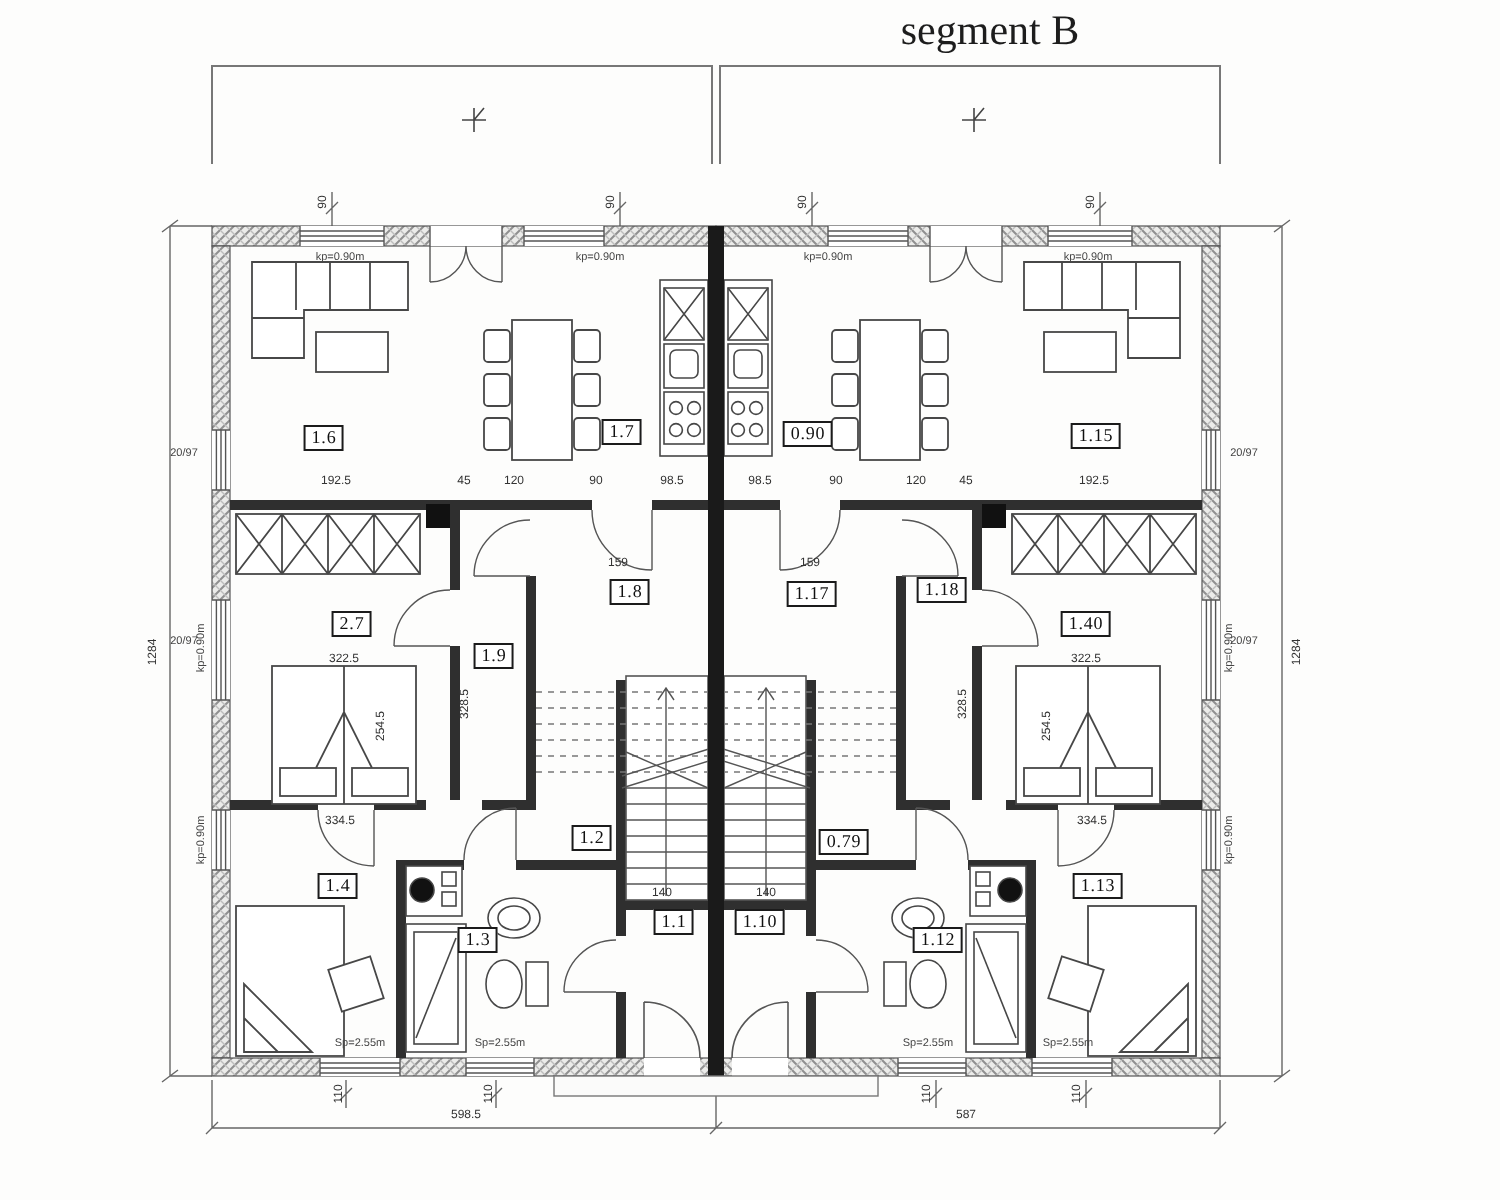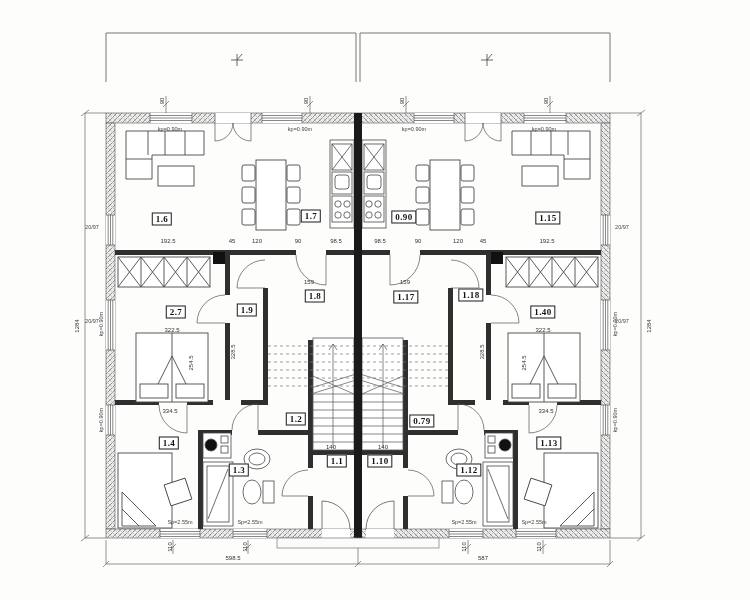--- a/index.html
+++ b/index.html
@@ -2,33 +2,34 @@
 <html><head>
 <meta charset="utf-8">
 <style>
   html,body{margin:0;padding:0;background:#fff;}
   .page{position:relative;width:750px;height:600px;background:#fdfdfc;overflow:hidden;
         font-family:"Liberation Sans",sans-serif;}
   .seg-title{position:absolute;top:3px;transform:translateX(-50%);
         font-family:"Liberation Serif",serif;font-size:21px;color:#1d1d1d;white-space:nowrap;}
   .room-label{position:absolute;transform:translate(-50%,-50%);
         border:1px solid #1b1b1b;background:#fff;color:#111;
-        font-family:"Liberation Serif",serif;font-weight:bold;font-size:9px;
+        font-family:"Liberation Serif",serif;font-weight:normal;font-size:9px;
         line-height:11px;padding:0 3px;letter-spacing:.4px;white-space:nowrap;}
   .dim{position:absolute;transform:translate(-50%,-50%);font-size:6px;color:#333;
         white-space:nowrap;line-height:6px;}
   .dim.r90{transform:translate(-50%,-50%) rotate(-90deg);}
   .ann{font-size:5.5px;color:#454545;}
   svg{position:absolute;left:0;top:0;}
 </style>
 </head>
 <body>
 
 <div class="page">
 
+  <span class="seg-title" style="left:495px">segment B</span>
 
   <svg width="750" height="600" viewBox="0 0 750 600">
     <defs>
       <pattern id="hatch" patternUnits="userSpaceOnUse" width="5" height="5">
         <rect width="5" height="5" fill="#ececea"></rect>
         <path d="M0,5 L5,0" stroke="#909090" stroke-width="1"></path>
         <path d="M0,0 L5,5" stroke="#bdbdbd" stroke-width="0.7"></path>
       </pattern>
     </defs>
 
@@ -205,21 +206,21 @@
 
     <rect x="277" y="538" width="162" height="10" fill="#fbfbfa" stroke="#777" stroke-width="0.7"></rect>
   </svg>
 
   <div id="label-layer">
       <div class="room-label" style="left: 162px; top: 219px;">1.6</div>
       <div class="room-label" style="left: 311px; top: 216px;">1.7</div>
       <div class="room-label" style="left: 404px; top: 217px;">0.90</div>
       <div class="room-label" style="left: 548px; top: 218px; text-align: center;">1.15</div>
       <div class="room-label" style="left: 176px; top: 312px;">2.7</div>
-      <div class="room-label" style="left: 247px; top: 310px;">1.9</div>
+      <div class="room-label" style="left: 247px; top: 328px;">1.9</div>
       <div class="room-label" style="left: 315px; top: 296px;">1.8</div>
       <div class="room-label" style="left: 406px; top: 297px;">1.17</div>
       <div class="room-label" style="left: 471px; top: 295px;">1.18</div>
       <div class="room-label" style="left: 543px; top: 312px;">1.40</div>
       <div class="room-label" style="left: 169px; top: 443px;">1.4</div>
       <div class="room-label" style="left: 239px; top: 470px;">1.3</div>
       <div class="room-label" style="left: 296px; top: 419px;">1.2</div>
       <div class="room-label" style="left: 337px; top: 461px;">1.1</div>
       <div class="room-label" style="left: 380px; top: 461px;">1.10</div>
       <div class="room-label" style="left: 422px; top: 421px;">0.79</div>

